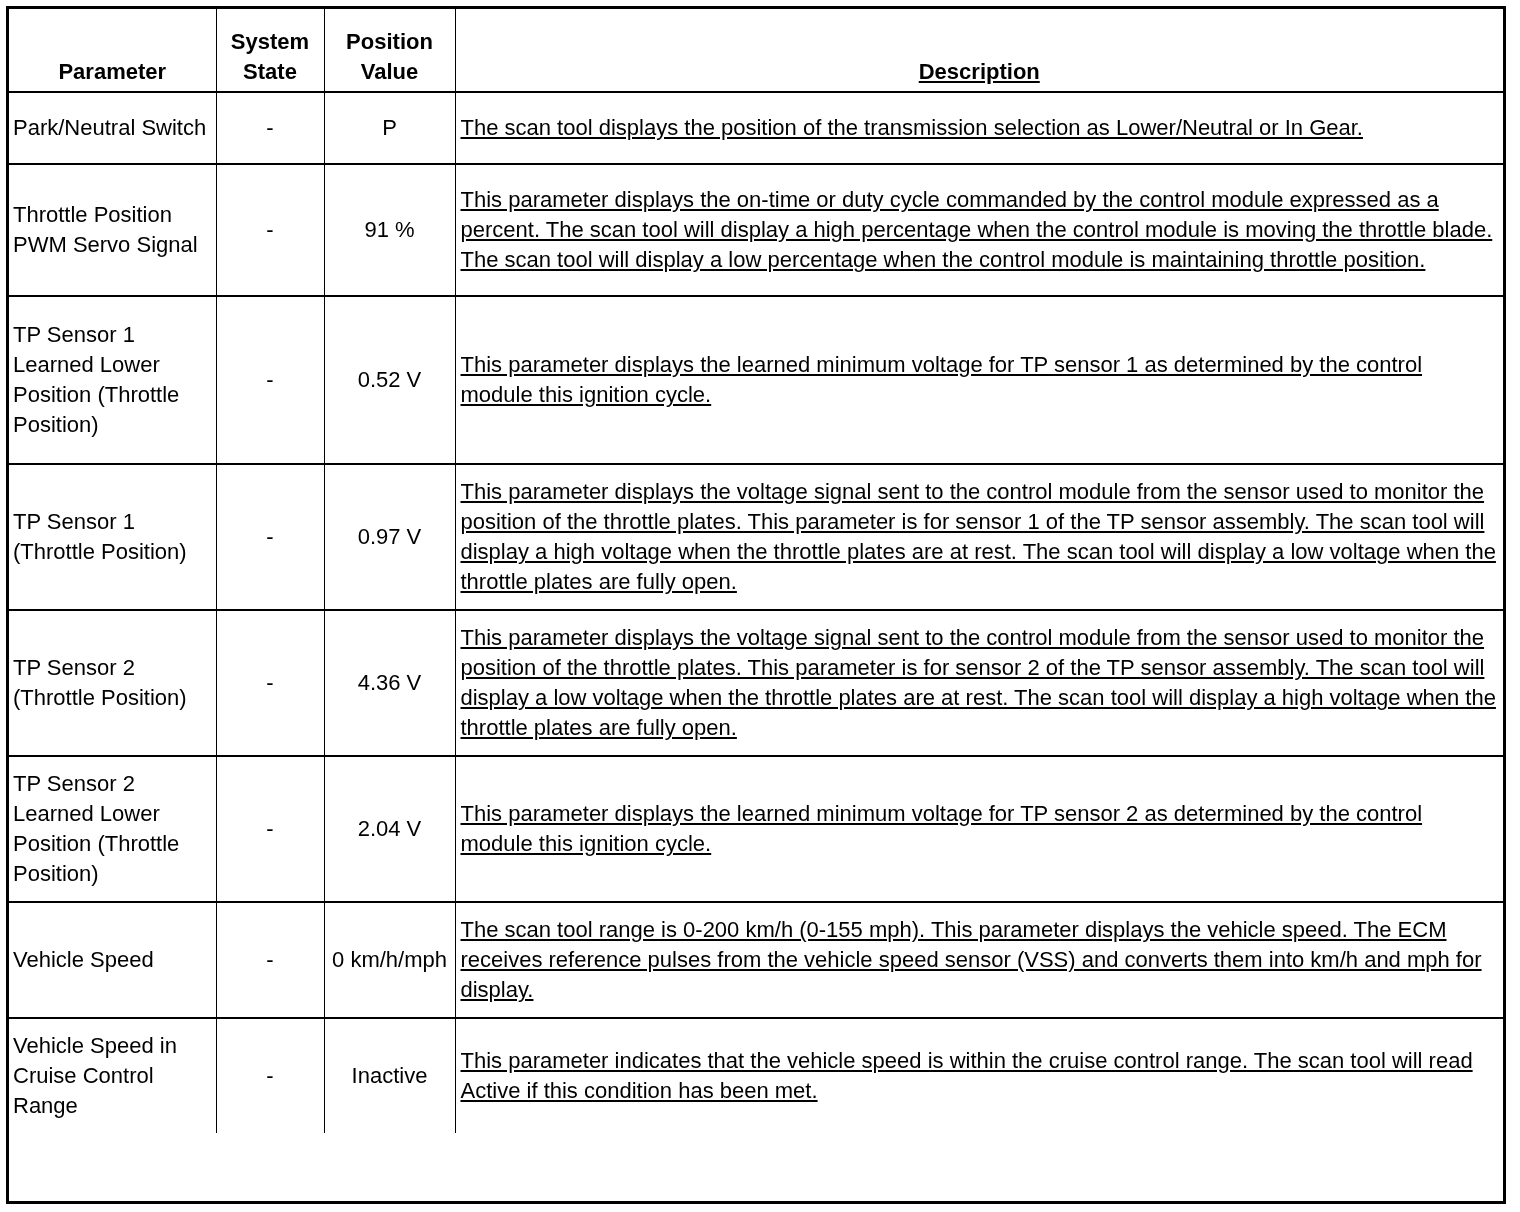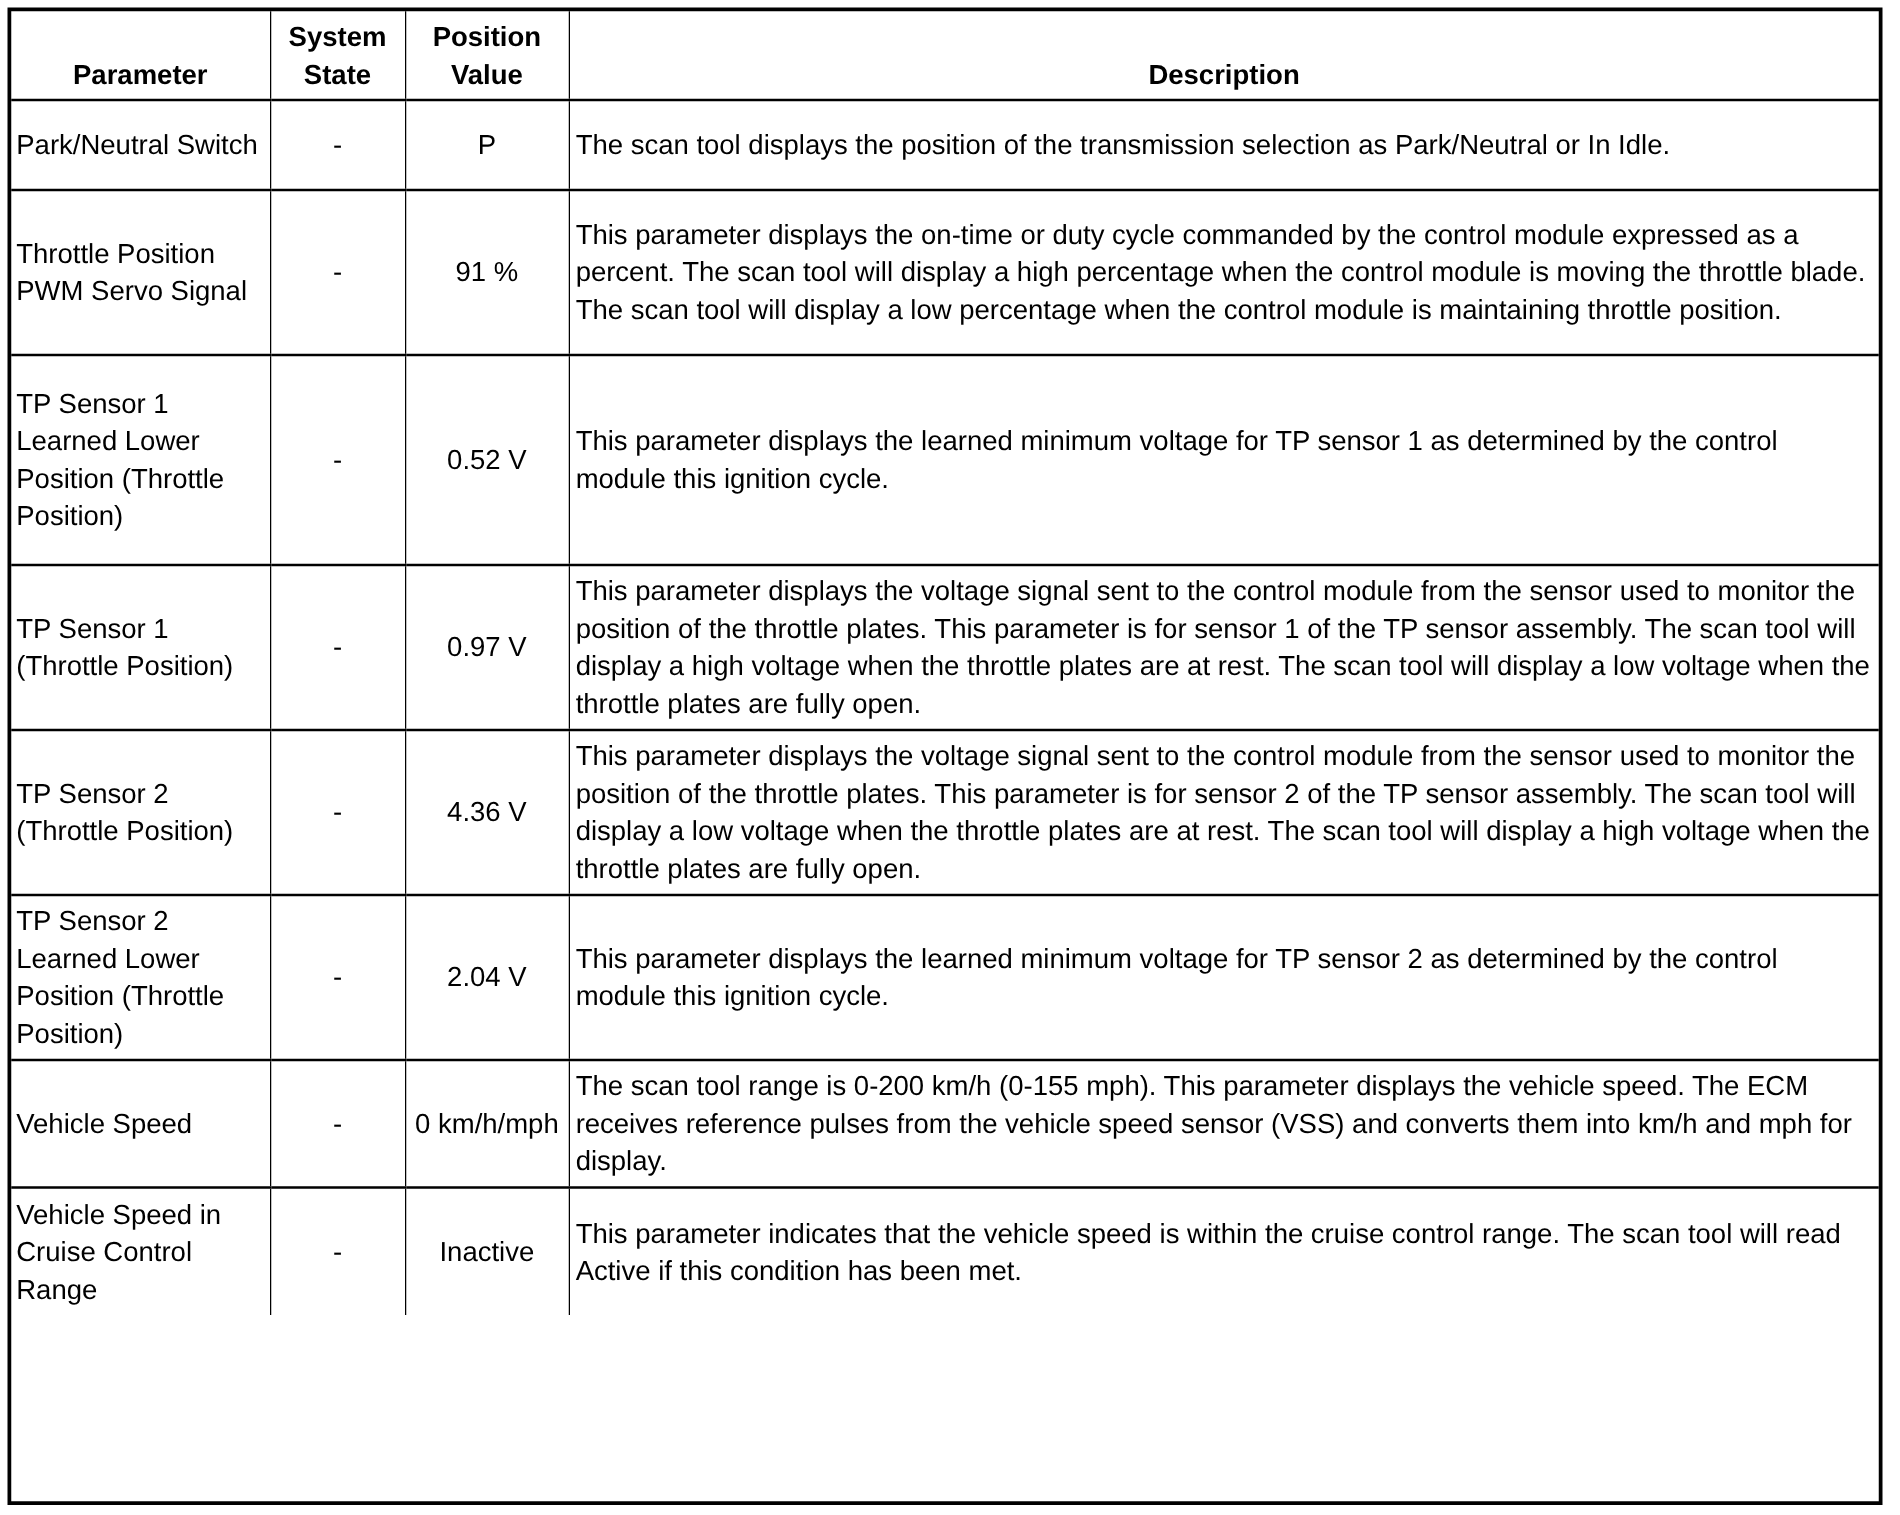--- a/index.html
+++ b/index.html
@@ -1,24 +1,24 @@
 <!DOCTYPE html>
 <html><head>
 <meta charset="utf-8">
 <style>
   html, body { margin: 0; padding: 0; background: #ffffff; }
   body { width: 1520px; height: 1212px; position: relative; overflow: hidden;
          font-family: "Liberation Sans", "DejaVu Sans", sans-serif; color: #000; }
   .tbl { position: absolute; left: 6px; top: 6px; width: 1500px; height: 1198px;
          border: 3px solid #000; box-sizing: border-box; }
   table { border-collapse: collapse; width: 100%; table-layout: fixed; }
-  td, th { border-left: 1px solid #000; border-right: 1px solid #000; padding: 0 5px;
+  td, th { border-left: 1px solid #000; border-right: 1px solid #000; padding: 12px 5px;
            font-size: 22px; line-height: 30px; vertical-align: middle; }
   td:first-child, th:first-child { border-left: none; }
-  td:last-child, th:last-child { border-right: none; }
+  td:last-child, th:last-child { border-right: none; text-decoration: underline; }
   th { font-weight: bold; text-align: center; vertical-align: bottom; padding-bottom: 4px; }
   tr.head th { height: 66px; border-bottom: 1px solid #000; }
   tr.cond td { font-weight: bold; text-align: left; border-bottom: 3px solid #000; height: 70px; padding-top:0; }
   tr.row td { border-top: 2px solid #000; }
   tr.cond + tr.row td { border-top: none; }
   td.c { text-align: center; }
   td.p { padding-left: 4px; }
 </style>
 </head>
 <body>
@@ -35,21 +35,21 @@
         <tr class="head">
       <th>Parameter</th>
       <th>System State</th>
       <th>Position Value</th>
       <th>Description</th>
     </tr>
     <tr class="row" style="height:72px">
       <td class="p">Park/Neutral Switch</td>
       <td class="c">-</td>
       <td class="c">P</td>
-      <td>The scan tool displays the position of the transmission selection as Park/Neutral or In Idle.</td>
+      <td>The scan tool displays the position of the transmission selection as Lower/Neutral or In Gear.</td>
     </tr>
     <tr class="row" style="height:132px">
       <td class="p">Throttle Position PWM Servo Signal</td>
       <td class="c">-</td>
       <td class="c">91 %</td>
       <td>This parameter displays the on-time or duty cycle commanded by the control module expressed as a percent. The scan tool will display a high percentage when the control module is moving the throttle blade. The scan tool will display a low percentage when the control module is maintaining throttle position.</td>
     </tr>
     <tr class="row" style="height:168px">
       <td class="p">TP Sensor 1 Learned Lower Position (Throttle Position)</td>
       <td class="c">-</td>

